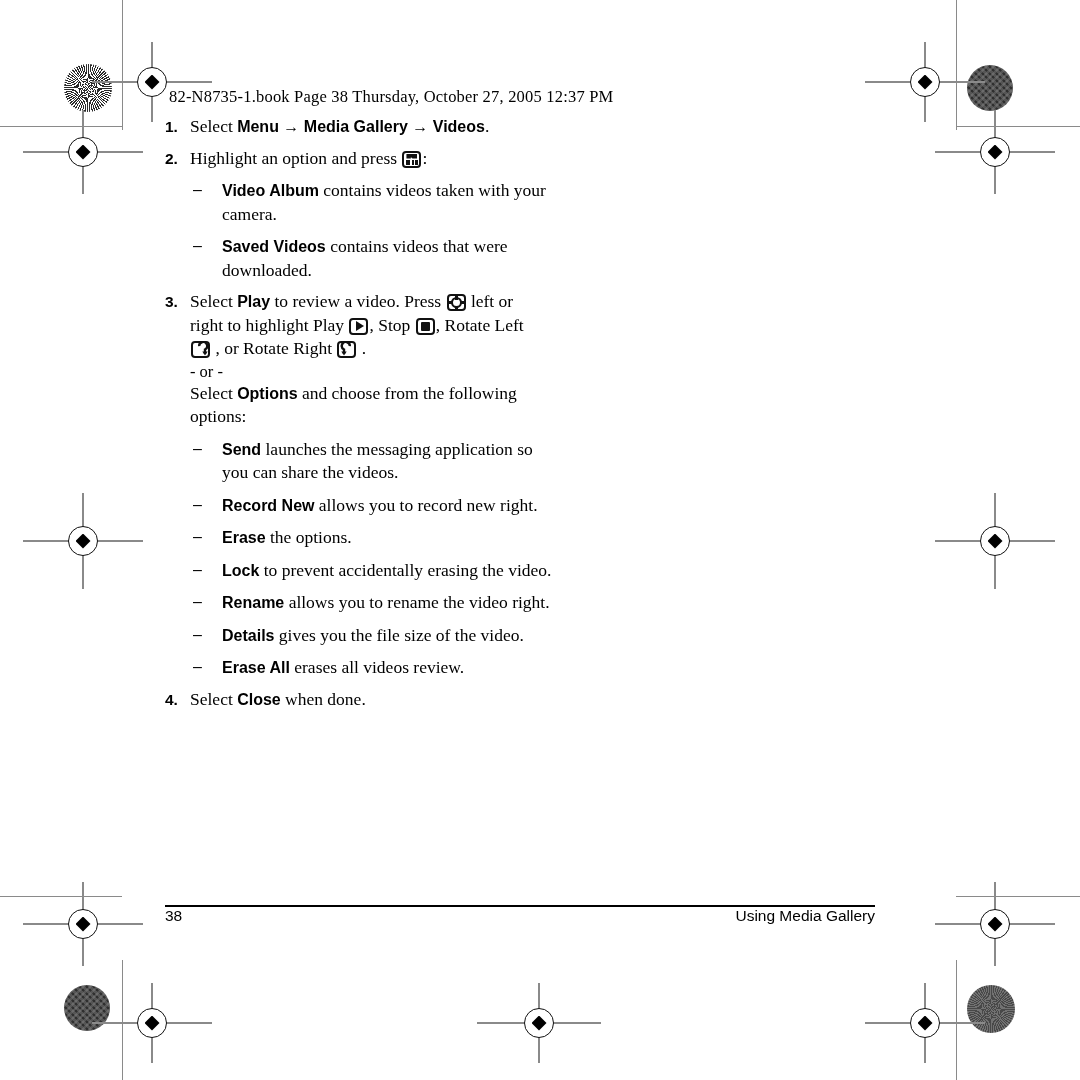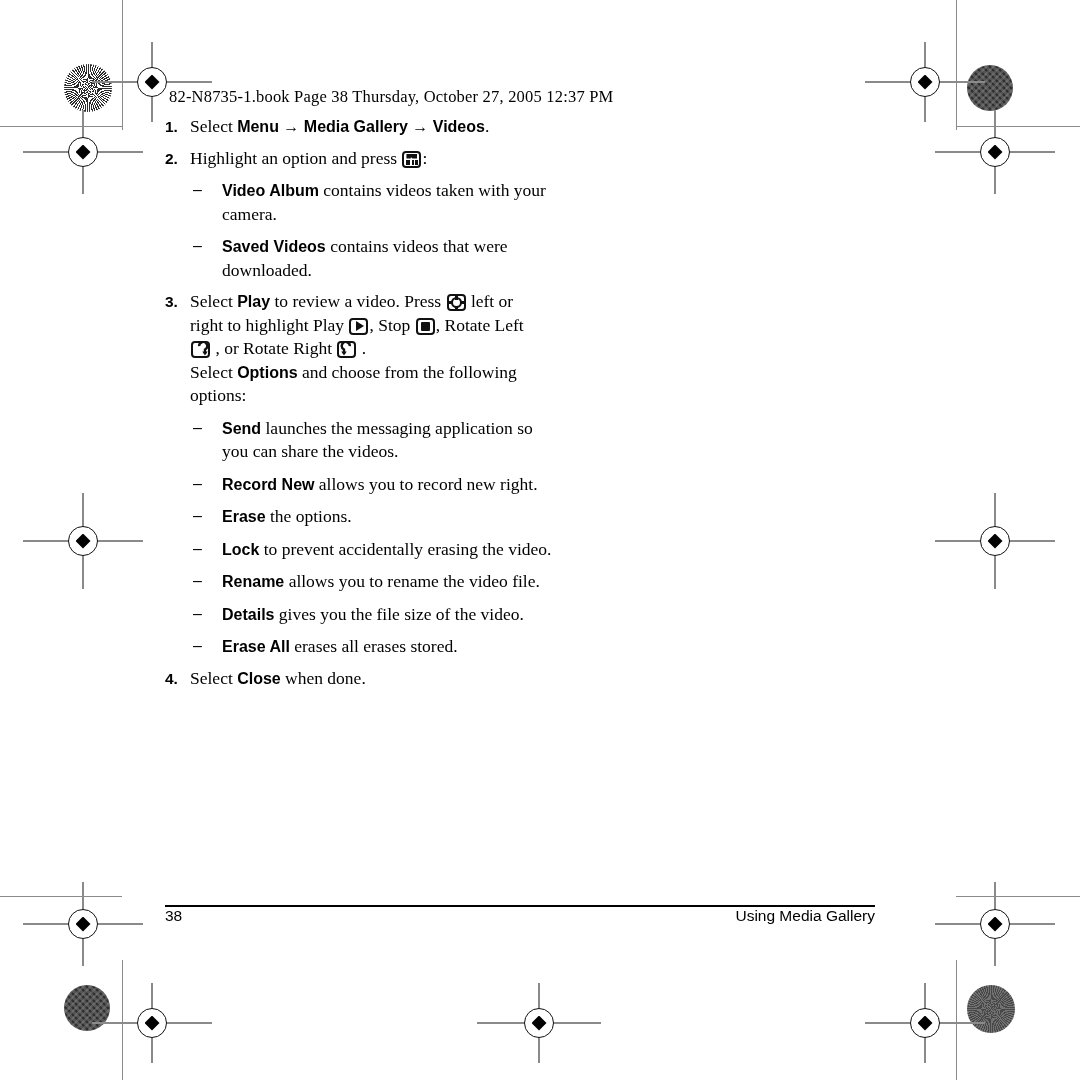--- a/index.html
+++ b/index.html
@@ -284,29 +284,30 @@
         </li>
         <li class="step">
           <span class="num">3.</span>
           <span class="step-body"><span>Select </span><span class="ui">Play</span><span> to review a video. Press </span><span class="keyicon nav"><span class="navring"></span><span class="navt"></span><span class="navb"></span><span class="navl"></span><span class="navr"></span></span><span> left or right to highlight Play </span><span class="keyicon play"></span><span>, Stop </span><span class="keyicon stop"></span><span>, Rotate Left </span><span class="keyicon rotl"><svg width="15" height="14" viewBox="0 0 15 14">
                 <path d="M11 11 L11 6.5 A4 4 0 1 0 5.2 3.2" fill="none" stroke="#111" stroke-width="2.4"></path>
                 <path d="M11 12.6 L8.3 8.6 L13.7 8.6 Z" fill="#111"></path>
               </svg></span><span> , or Rotate Right </span><span class="keyicon rotr"><svg width="15" height="14" viewBox="0 0 15 14">
                 <path d="M4 11 L4 6.5 A4 4 0 1 1 9.8 3.2" fill="none" stroke="#111" stroke-width="2.4"></path>
                 <path d="M4 12.6 L1.3 8.6 L6.7 8.6 Z" fill="#111"></path>
               </svg></span><span> .</span></span>
+          <span class="or-line">- or -</span>
           <span class="step-body"><span>Select </span><span class="ui">Options</span><span> and choose from the following options:</span></span>
           <ul class="subs">
             <li class="sub"><span class="dash">–</span><span class="ui">Send</span><span> launches the messaging application so you can share the videos.</span></li>
             <li class="sub"><span class="dash">–</span><span class="ui">Record New</span><span> allows you to record new right.</span></li>
             <li class="sub"><span class="dash">–</span><span class="ui">Erase</span><span> the options.</span></li>
             <li class="sub"><span class="dash">–</span><span class="ui">Lock</span><span> to prevent accidentally erasing the video.</span></li>
-            <li class="sub"><span class="dash">–</span><span class="ui">Rename</span><span> allows you to rename the video file.</span></li>
+            <li class="sub"><span class="dash">–</span><span class="ui">Rename</span><span> allows you to rename the video right.</span></li>
             <li class="sub"><span class="dash">–</span><span class="ui">Details</span><span> gives you the file size of the video.</span></li>
-            <li class="sub"><span class="dash">–</span><span class="ui">Erase All</span><span> erases all erases stored.</span></li>
+            <li class="sub"><span class="dash">–</span><span class="ui">Erase All</span><span> erases all videos review.</span></li>
           </ul>
         </li>
         <li class="step">
           <span class="num">4.</span>
           <span class="step-body"><span>Select </span><span class="ui">Close</span><span> when done.</span></span>
         </li>
       </ol>
   </div>
 
   <div class="footer">

